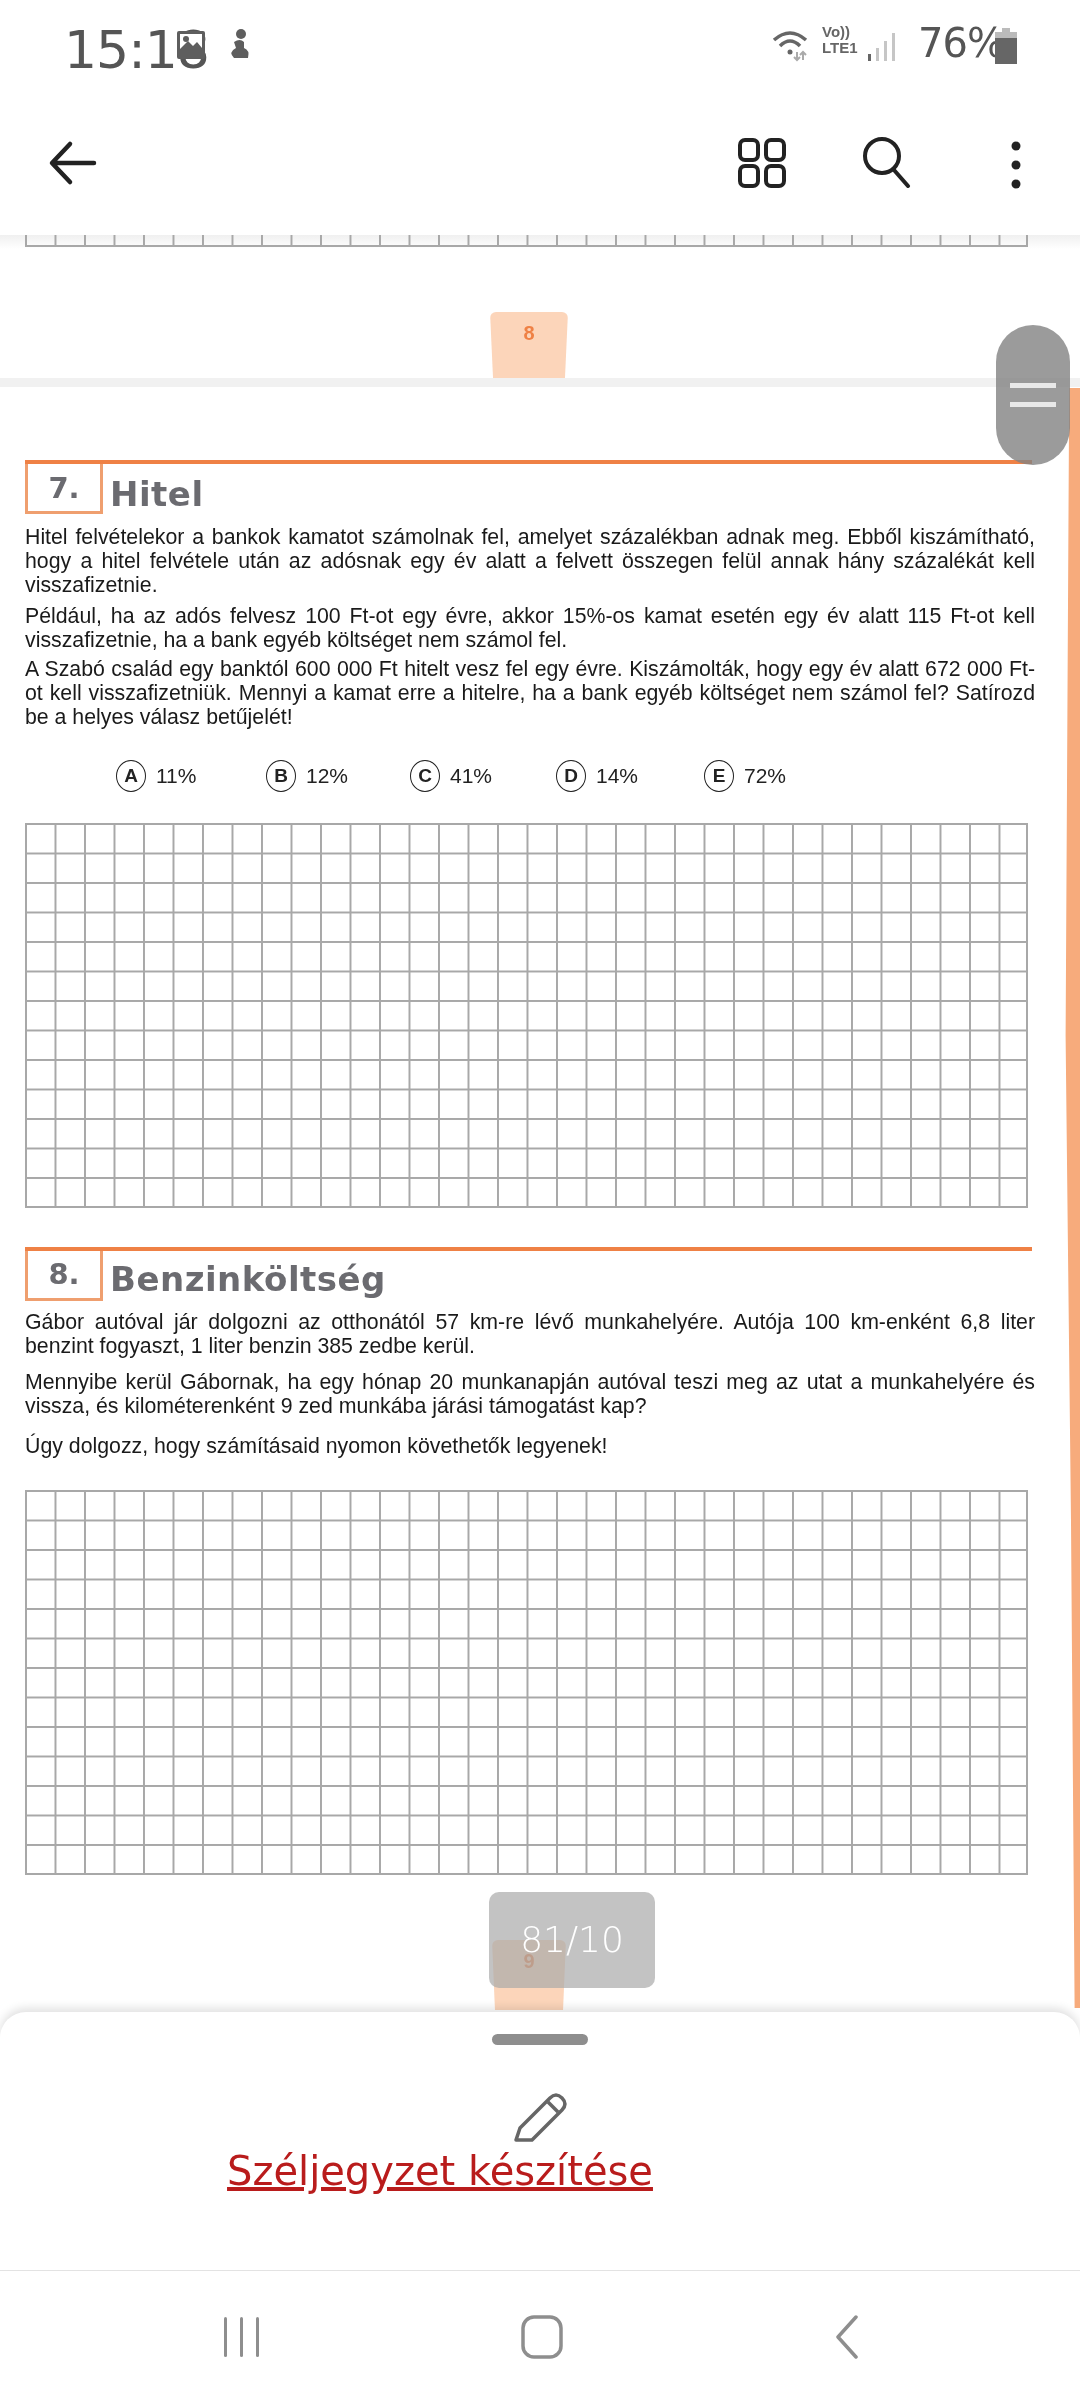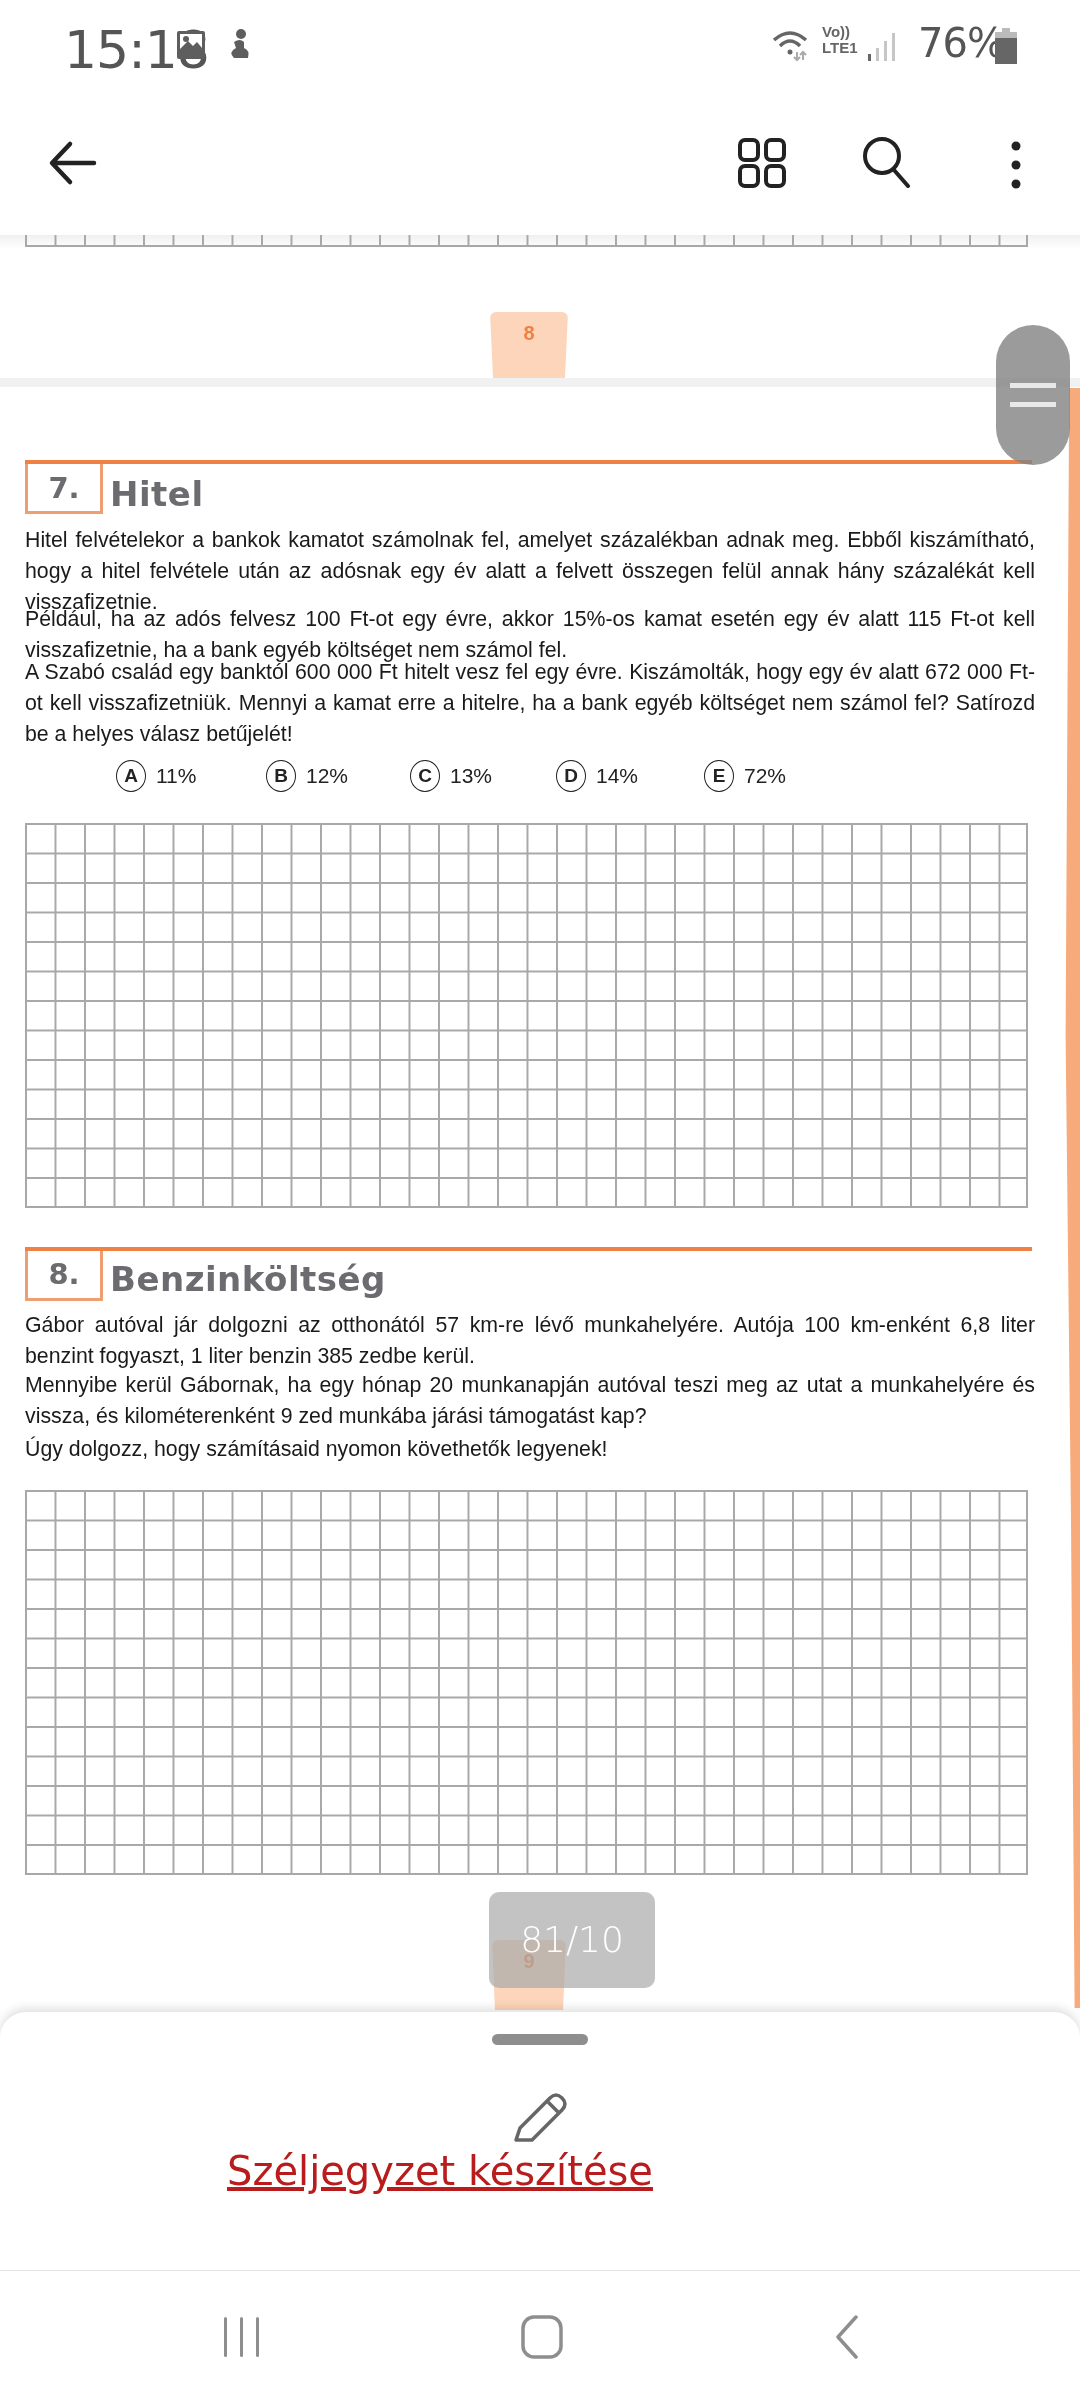--- a/index.html
+++ b/index.html
@@ -19,21 +19,21 @@
     background-image:
       linear-gradient(to right, #a8a8a8 2px, transparent 2px),
       linear-gradient(to bottom, #a8a8a8 2px, transparent 2px);
     background-size:29.5px 29.5px; background-position:-2px -2px; }
 
   .sec-line { position:absolute; height:4px; background:#ef8145; }
   .sec-numbox { position:absolute; border:3px solid #ef9f6f; border-top:none; box-sizing:border-box; background:#fff;
     color:#6b6b70; font-weight:bold; font-size:29px; text-align:center; font-family:"DejaVu Sans", sans-serif; }
   .sec-title { position:absolute; color:#6b6b70; font-weight:bold; font-size:34px; font-family:"DejaVu Sans", sans-serif; letter-spacing:0.5px; }
 
-  .para { position:absolute; left:25px; width:1010px; font-size:21.3px; line-height:31px; color:#1a1a1a; text-align:justify; font-family:"Liberation Sans", sans-serif; }
+  .para { position:absolute; left:25px; width:1010px; font-size:21.3px; line-height:24px; color:#1a1a1a; text-align:justify; font-family:"Liberation Sans", sans-serif; }
 
   .choice { position:absolute; top:760px; display:flex; align-items:center; gap:10px; font-size:21px; color:#222; }
   .choice .circ { width:30px; height:32px; border:1.5px solid #222; border-radius:50%; display:flex; align-items:center; justify-content:center; font-weight:bold; font-size:19px; box-sizing:border-box; }
 
   .page-tab { position:absolute; background:#fcd5ba; border-radius:6px 6px 0 0; color:#ef8145; font-weight:bold; font-size:20px; text-align:center; clip-path:polygon(0 0,100% 0,96% 100%,4% 100%); }
 
   #page-sep { left:0; top:378px; width:1080px; height:9px; background:#f1f1f1; }
 
   #right-strip { left:1062px; top:388px; width:18px; height:1620px; background:#f7ab7c; clip-path:polygon(40% 0,100% 0,100% 100%,70% 100%,50% 70%,20% 40%,30% 20%); }
 
@@ -130,21 +130,21 @@
 <div class="choice" style="left:116px;">
   <span class="circ">A</span>
   <span>11%</span>
 </div>
 <div class="choice" style="left:266px;">
   <span class="circ">B</span>
   <span>12%</span>
 </div>
 <div class="choice" style="left:410px;">
   <span class="circ">C</span>
-  <span>13%</span>
+  <span>41%</span>
 </div>
 <div class="choice" style="left:556px;">
   <span class="circ">D</span>
   <span>14%</span>
 </div>
 <div class="choice" style="left:704px;">
   <span class="circ">E</span>
   <span>72%</span>
 </div>
 

